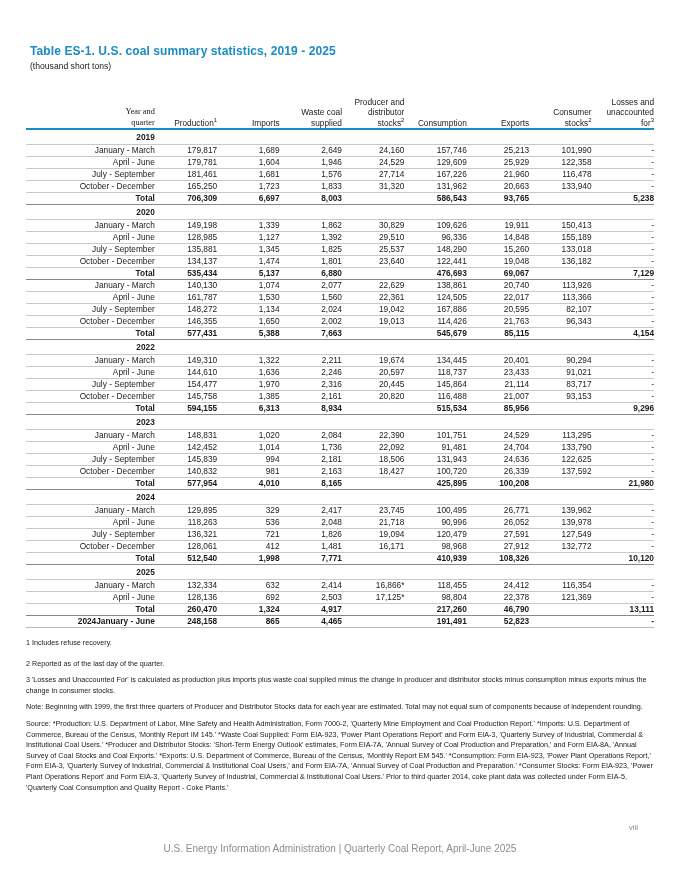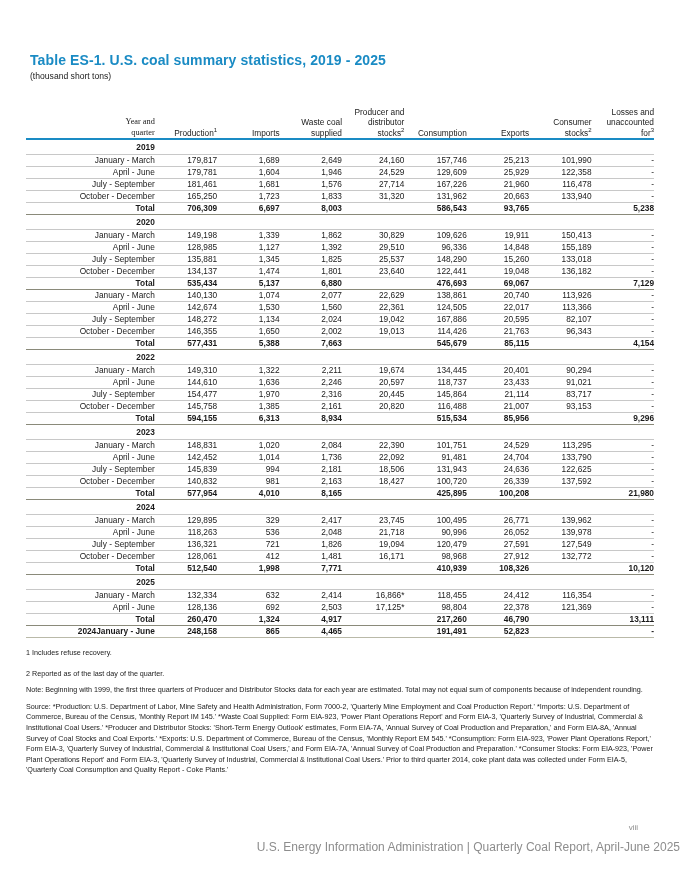--- a/index.html
+++ b/index.html
@@ -10,24 +10,24 @@
     background: #ffffff;
     font-family: "Liberation Sans", sans-serif;
     color: #1a1a1a;
     position: relative;
     overflow: hidden;
   }
   .page { padding: 36px 26px 0 26px; }
 
   .tbl-title {
     color: #1a8bc4;
-    font-size: 14px;
+    font-size: 12px;
     font-weight: bold;
     letter-spacing: .1px;
-    margin: 16px 0 3px 4px;
+    margin: 8px 0 3px 4px;
   }
   .tbl-units {
     font-size: 8.6px;
     color: #1a1a1a;
     margin: 0 0 16px 4px;
   }
 
   table.coal {
     width: 100%;
     border-collapse: collapse;
@@ -83,22 +83,22 @@
     line-height: 10.6px;
     color: #1a1a1a;
   }
   .notes p { margin: 10px 0 0 0; }
   .notes p.gap { margin-top: 6px; }
 
   .footer {
     position: absolute;
     left: 0; right: 0;
     bottom: 26px;
-    text-align: right;
-    font-size: 12px;
+    text-align: center;
+    font-size: 10px;
     color: #8d8d8d;
   }
   .pagenum {
     position: absolute;
     right: 42px;
     bottom: 48px;
     font-size: 8px;
     color: #8d8d8d;
   }
 
@@ -302,21 +302,21 @@
           <td>1,074</td>
           <td>2,077</td>
           <td>22,629</td>
           <td>138,861</td>
           <td>20,740</td>
           <td>113,926</td>
           <td>-</td>
         </tr>
         <tr class="qtr">
           <td class="lead">April - June</td>
-          <td>142,674</td>
+          <td>161,787</td>
           <td>1,530</td>
           <td>1,560</td>
           <td>22,361</td>
           <td>124,505</td>
           <td>22,017</td>
           <td>113,366</td>
           <td>-</td>
         </tr>
         <tr class="qtr">
           <td class="lead">July - September</td>
@@ -603,20 +603,21 @@
           <td>52,823</td>
           <td></td>
           <td>-</td>
         </tr>
       </tbody>
   </table>
 
   <div class="notes">
     <p>1 Includes refuse recovery.</p>
     <p>2 Reported as of the last day of the quarter.</p>
+    <p class="gap">3 'Losses and Unaccounted For' is calculated as production plus imports plus waste coal supplied minus the change in producer and distributor stocks minus consumption minus exports minus the change in consumer stocks.</p>
     <p class="gap">Note: Beginning with 1999, the first three quarters of Producer and Distributor Stocks data for each year are estimated. Total may not equal sum of components because of independent rounding.</p>
     <p class="gap">Source: *Production: U.S. Department of Labor, Mine Safety and Health Administration, Form 7000-2, 'Quarterly Mine Employment and Coal Production Report.' *Imports: U.S. Department of Commerce, Bureau of the Census, 'Monthly Report IM 145.' *Waste Coal Supplied: Form EIA-923, 'Power Plant Operations Report' and Form EIA-3, 'Quarterly Survey of Industrial, Commercial &amp; Institutional Coal Users.' *Producer and Distributor Stocks: 'Short-Term Energy Outlook' estimates, Form EIA-7A, 'Annual Survey of Coal Production and Preparation,' and Form EIA-8A, 'Annual Survey of Coal Stocks and Coal Exports.' *Exports: U.S. Department of Commerce, Bureau of the Census, 'Monthly Report EM 545.' *Consumption: Form EIA-923, 'Power Plant Operations Report,' Form EIA-3, 'Quarterly Survey of Industrial, Commercial &amp; Institutional Coal Users,' and Form EIA-7A, 'Annual Survey of Coal Production and Preparation.' *Consumer Stocks: Form EIA-923, 'Power Plant Operations Report' and Form EIA-3, 'Quarterly Survey of Industrial, Commercial &amp; Institutional Coal Users.' Prior to third quarter 2014, coke plant data was collected under Form EIA-5, 'Quarterly Coal Consumption and Quality Report - Coke Plants.'</p>
   </div>
 
 </div>
 
 <div class="pagenum">viii</div>
 <div class="footer">U.S. Energy Information Administration | Quarterly Coal Report, April-June 2025</div>
 
 </body></html>

